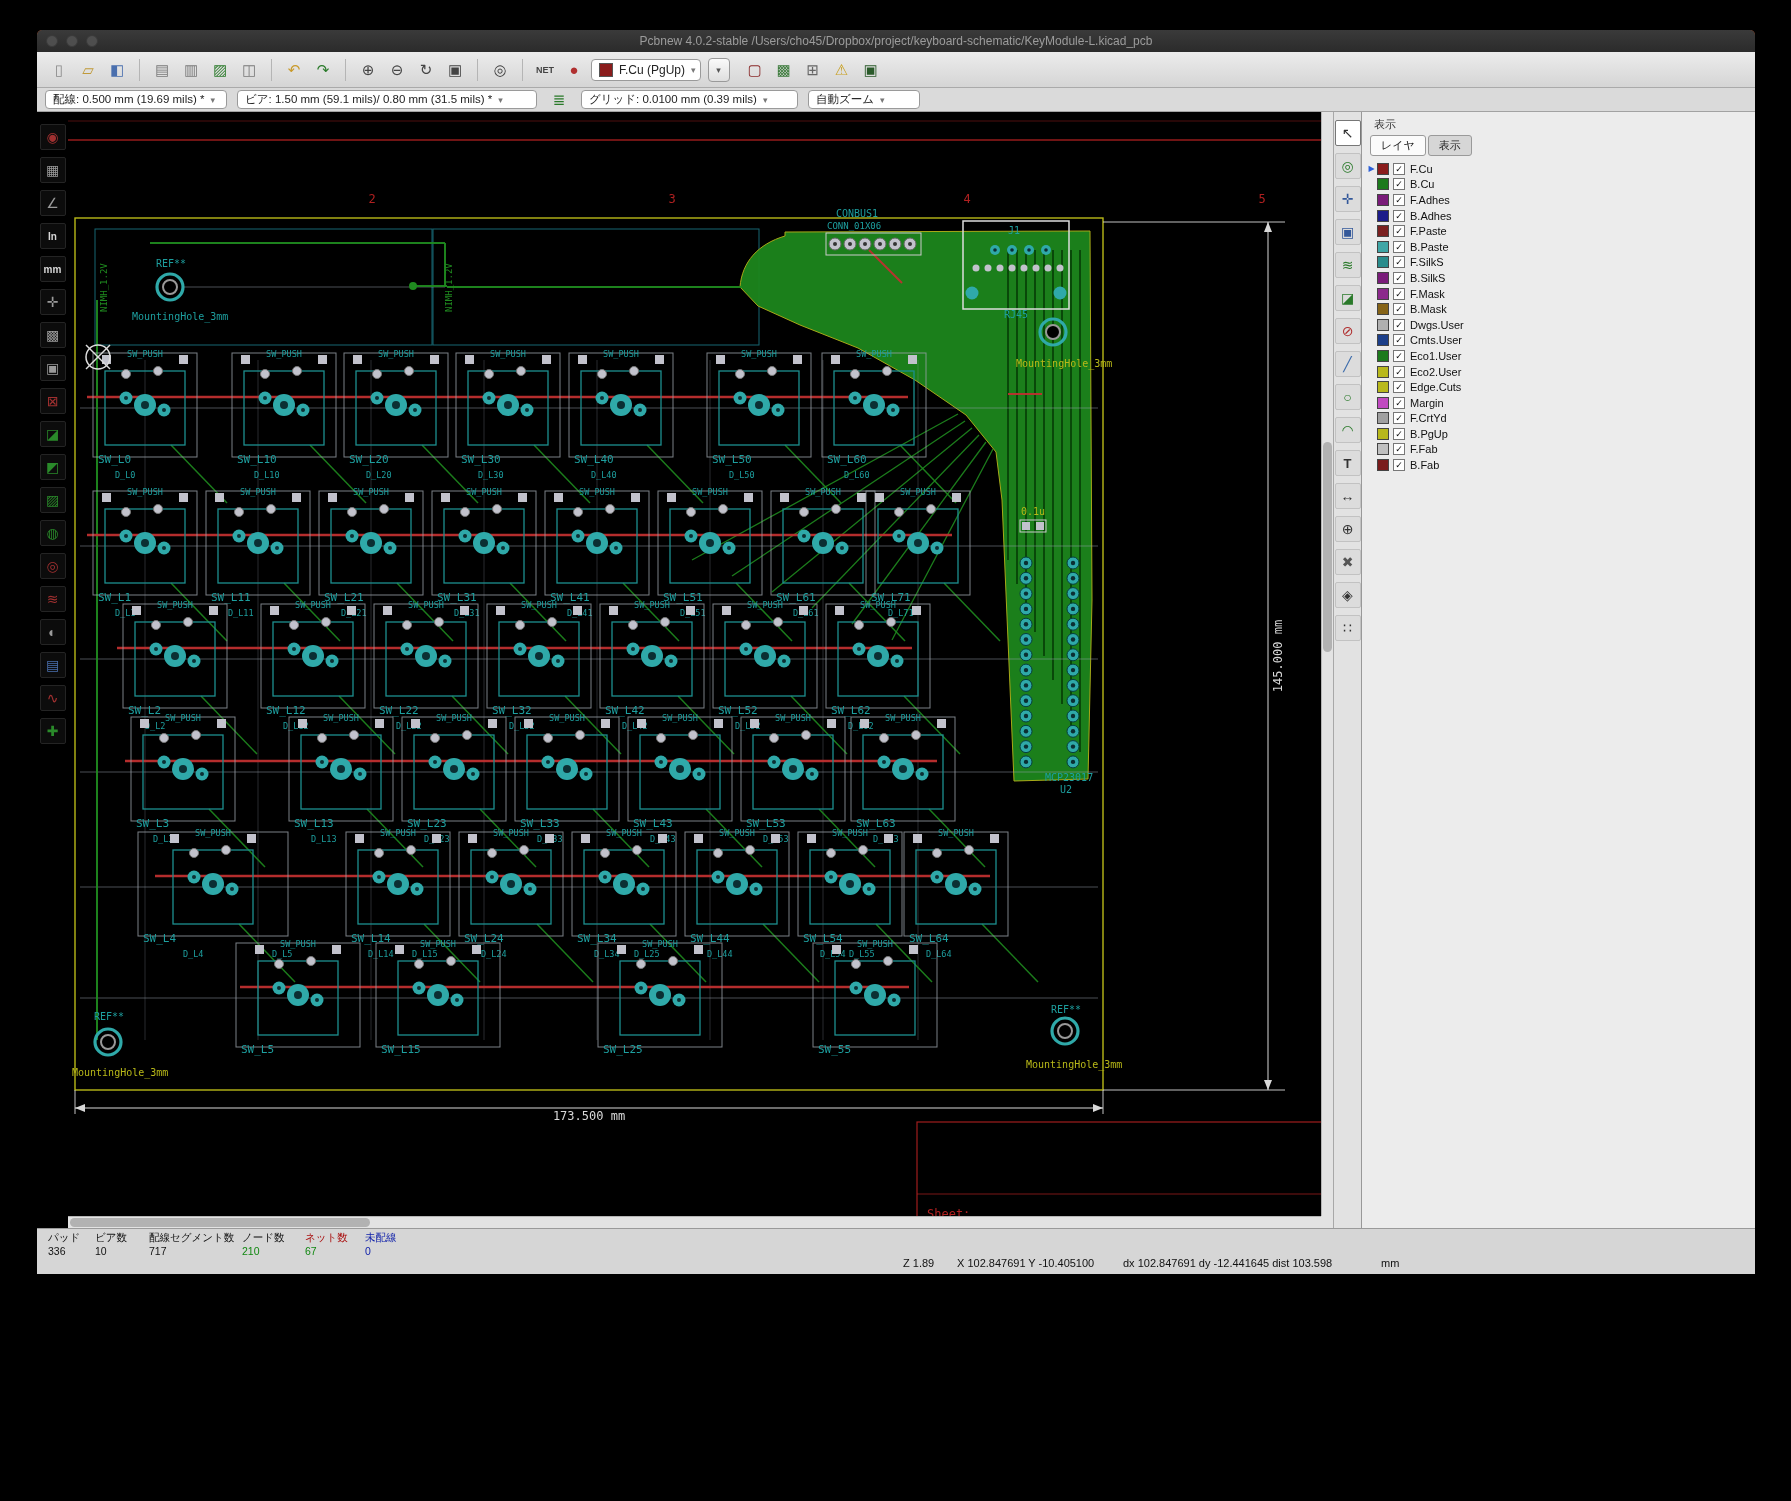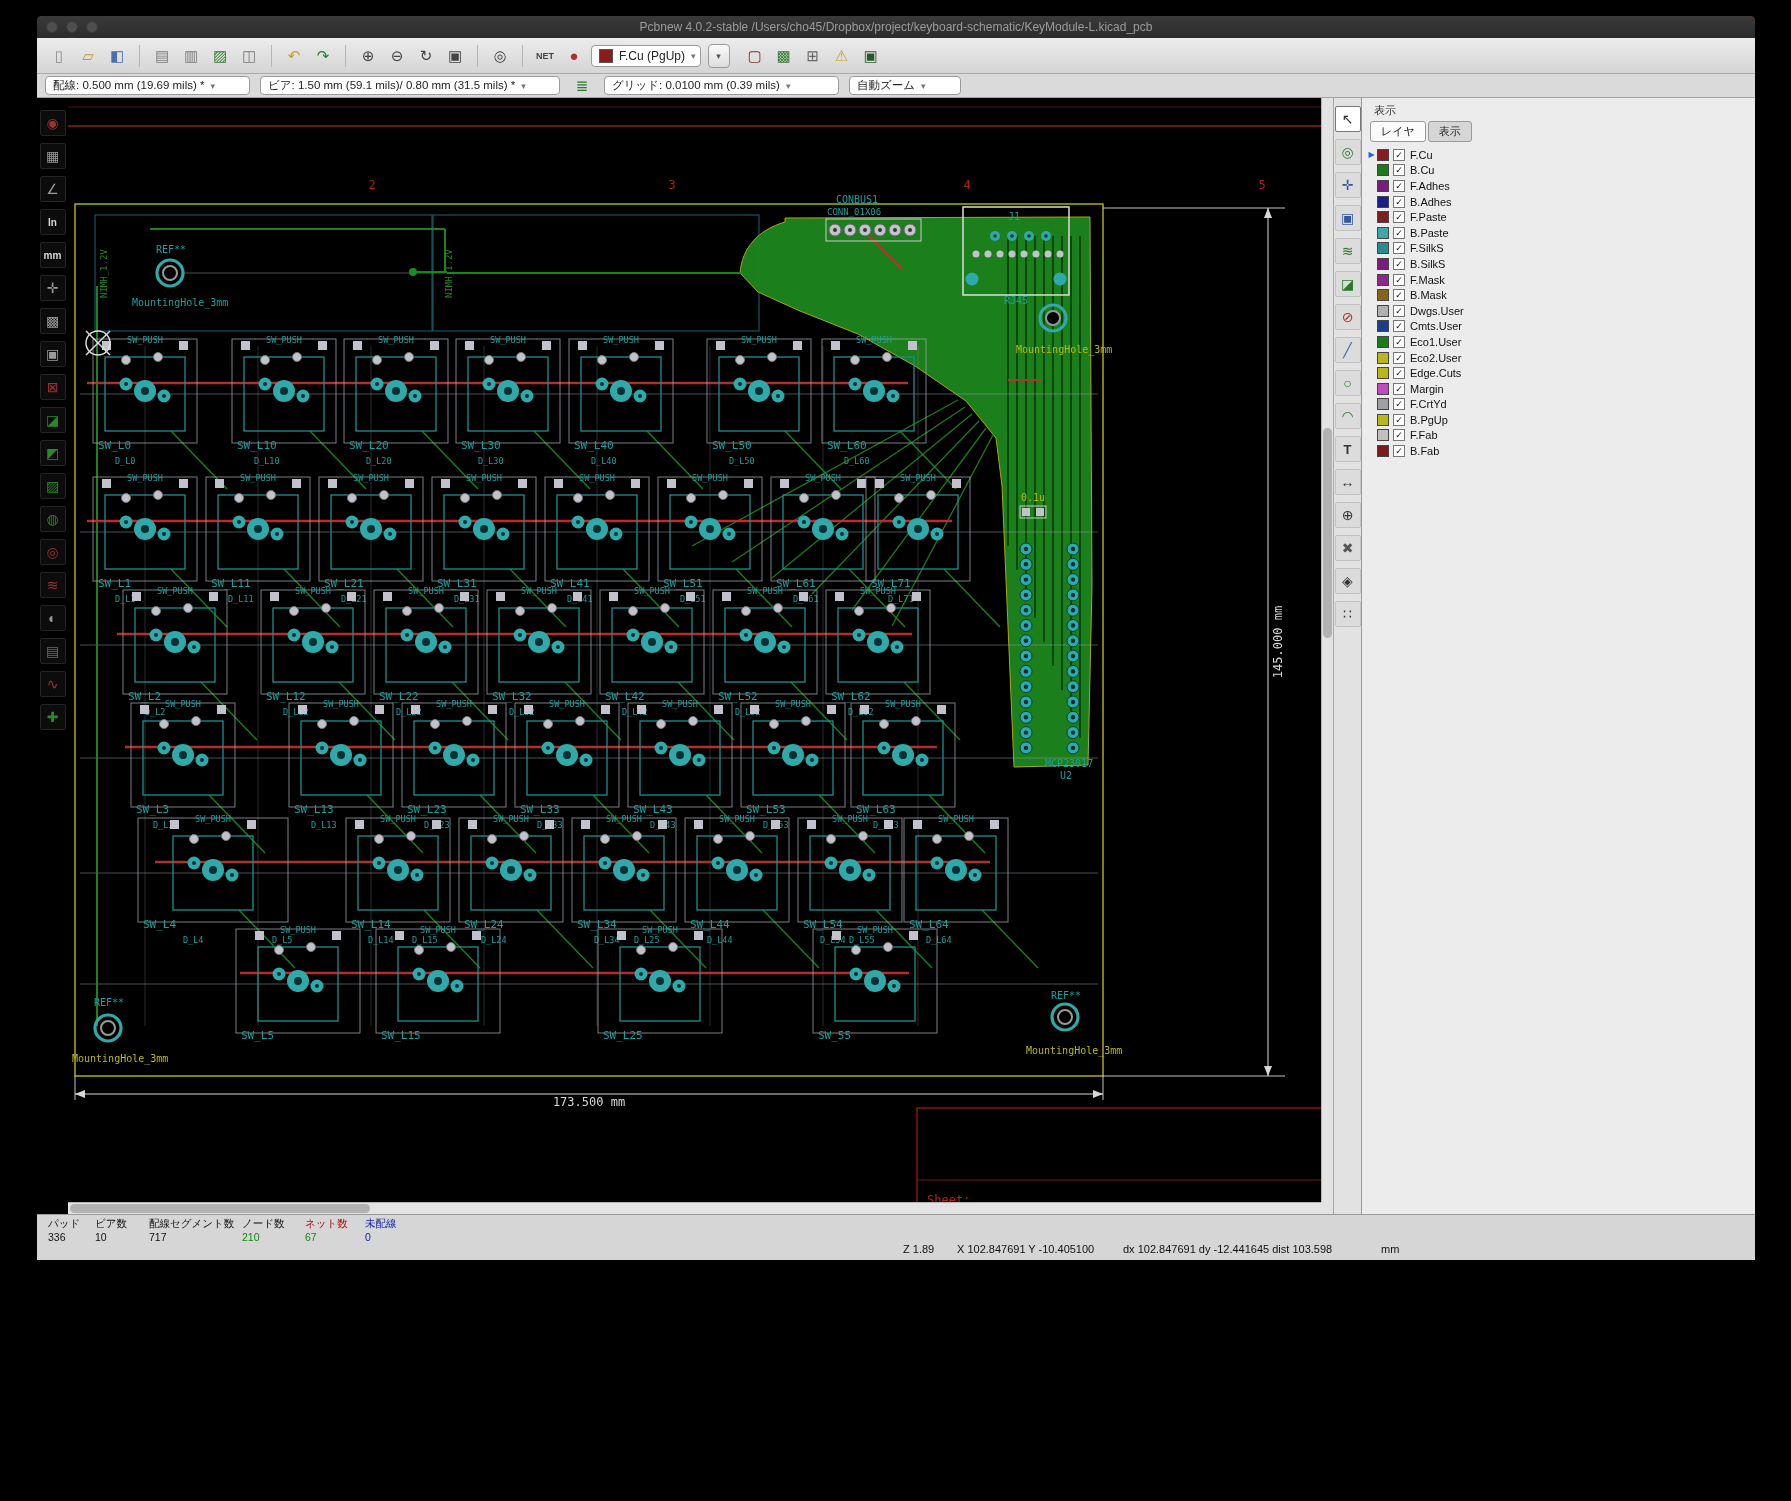--- a/index.html
+++ b/index.html
@@ -1,18 +1,18 @@
 <!DOCTYPE html>
 <html><head>
 <meta charset="utf-8">
 <style>
   html,body{margin:0;padding:0;}
   body{width:1791px;height:1501px;background:#000;position:relative;overflow:hidden;
        font-family:"Liberation Sans",sans-serif;-webkit-font-smoothing:antialiased;}
-  .window{position:absolute;left:37px;top:16px;width:1718px;height:1244px;background:#c2410c;
+  .window{position:absolute;left:37px;top:30px;width:1718px;height:1244px;background:#c2410c;
           border-radius:5px 5px 0 0;box-shadow:0 0 18px rgba(0,0,0,.8);}
   
   .titlebar{position:absolute;left:0;top:0;width:100%;height:22px;background:linear-gradient(#3a3a3a,#2b2b2b);
             border-radius:5px 5px 0 0;display:flex;align-items:center;}
   .lights{display:flex;gap:8px;margin-left:9px;}
   .light{width:12px;height:12px;border-radius:50%;background:#4e4e4e;border:1px solid #3a3a3a;box-sizing:border-box;}
   .title-text{position:absolute;left:0;right:0;text-align:center;font-size:12px;color:#9b9b9b;pointer-events:none;}
   
   .toolbar1{position:absolute;left:0;top:22px;width:100%;height:36px;background:linear-gradient(#ececec,#d5d5d5);
             border-bottom:1px solid #aaa;display:flex;align-items:center;padding-left:10px;box-sizing:border-box;gap:5px;}
@@ -115,28 +115,28 @@
     <span id="tb-right" style="display: flex; align-items: center; gap: 5px; margin-left: 8px;">
         <div class="icon24" style="color: rgb(138, 42, 42);">▢</div>
         <div class="icon24" style="color: rgb(58, 122, 58);">▩</div>
         <div class="icon24" style="color: rgb(102, 102, 102);">⊞</div>
         <div class="icon24" style="color: rgb(201, 162, 39);">⚠</div>
         <div class="icon24" style="color: rgb(42, 90, 42);">▣</div>
       </span>
   </div>
 
   <div class="toolbar2">
-    <div class="combo" style="width:205px">
+    <div class="combo" style="width:182px">
       <span>配線: 0.500 mm (19.69 mils) *</span>
     </div>
     <div class="combo" style="width:300px">
       <span>ビア: 1.50 mm (59.1 mils)/ 0.80 mm (31.5 mils) *</span>
     </div>
     <div class="icon24" id="tb2-mid" style="color: rgb(42, 122, 42);">≣</div>
-    <div class="combo" style="width:235px">
+    <div class="combo" style="width:217px">
       <span>グリッド: 0.0100 mm (0.39 mils)</span>
     </div>
     <div class="combo" style="width:112px">
       <span>自動ズーム</span>
     </div>
   </div>
 
   <div class="main">
     <div class="left-toolbar" id="left-toolbar">
         <div class="lt-icon" style="color: rgb(160, 48, 48);">◉</div>

